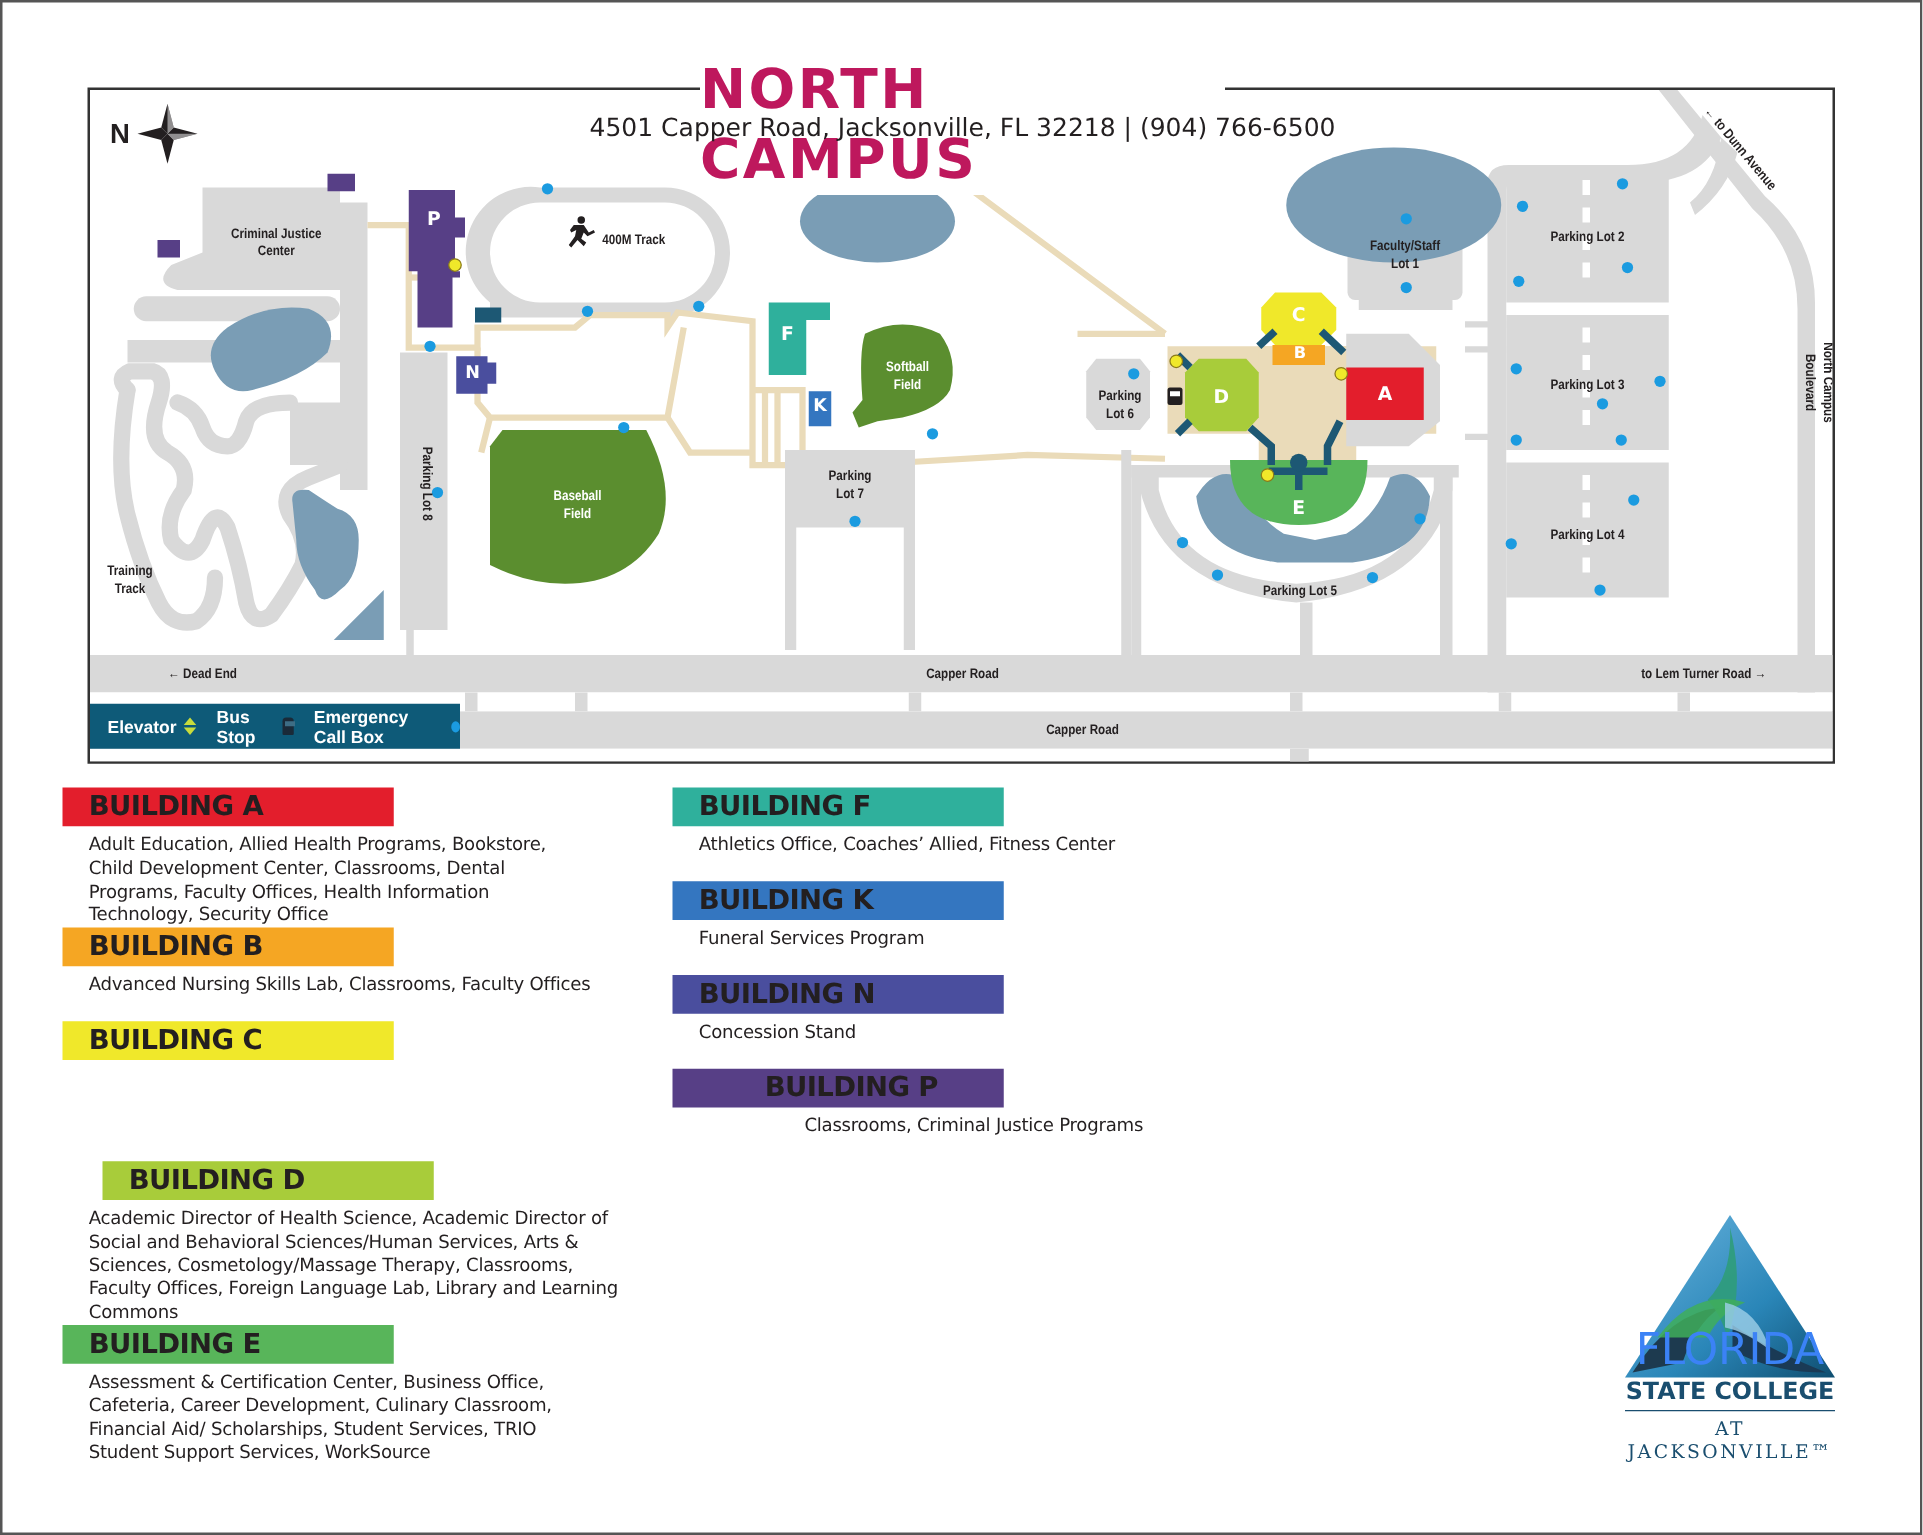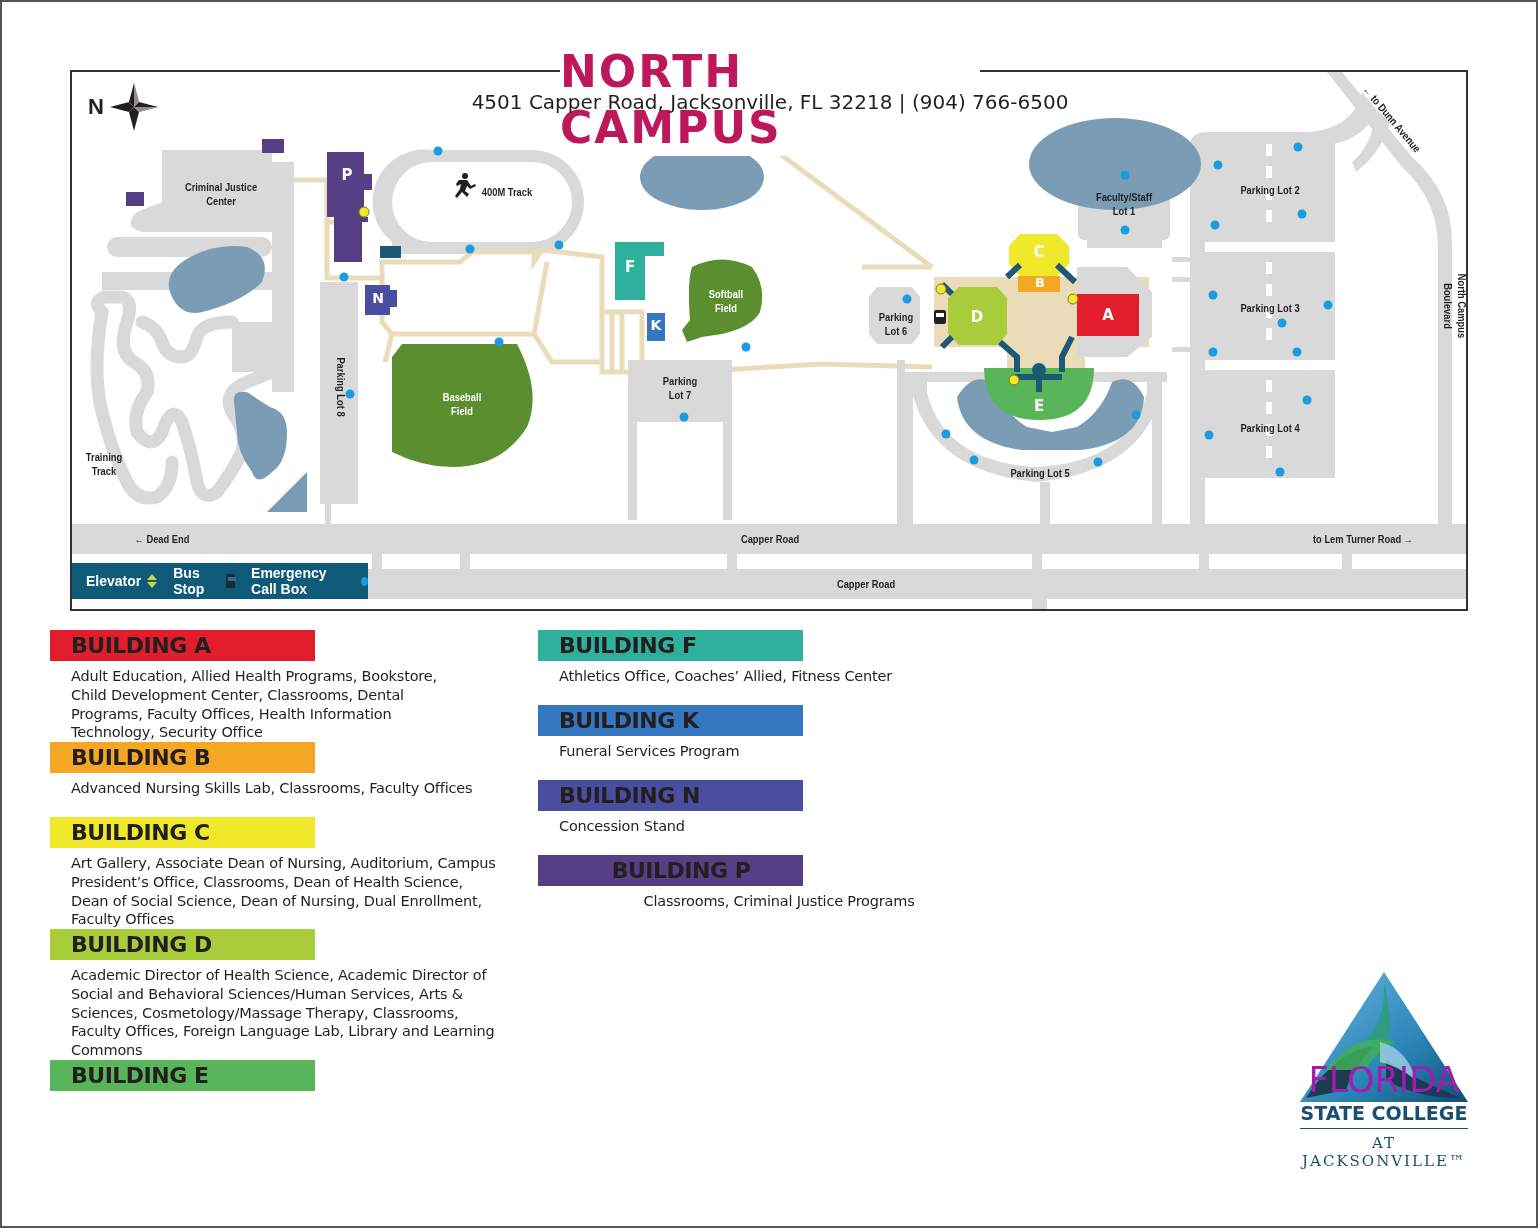--- a/index.html
+++ b/index.html
@@ -25,21 +25,21 @@
   .elev-icon:after { content: ""; position: absolute; left: 0; bottom: 0; border-left: 5px solid transparent; border-right: 5px solid transparent; border-top: 6px solid #c8dc3c; }
   .bus-icon { width: 12px; height: 14px; background: #1a2a38; border-radius: 3px 3px 1px 1px; position: relative; }
   .bus-icon:before { content: ""; position: absolute; left: 2px; top: 3px; width: 8px; height: 4px; background: #3d6d85; }
   .callbox-icon { width: 9px; height: 9px; border-radius: 50%; background: #1b9be0; }
   .bld-entry { position: absolute; }
   .bld-bar { width: 265px; height: 31px; padding-left: 21px; font-weight: bold; font-size: 22px; line-height: 31px; color: #231f20; font-family: "DejaVu Sans", sans-serif; letter-spacing: -0.5px; }
   .bld-desc { margin-top: 6px; margin-left: 21px; font-size: 14.5px; line-height: 18.8px; color: #231f20; font-family: "DejaVu Sans", sans-serif; width: 440px; letter-spacing: -0.2px; }
 
   
   .logo { position: absolute; left: 1296px; top: 920px; width: 176px; height: 240px; }
-  .logo-text-1 { position: absolute; left: 1298px; top: 1060px; width: 172px; text-align: center; font-size: 35px; color: #a21caf; font-family: "DejaVu Sans", sans-serif; letter-spacing: 0px; }
+  .logo-text-1 { position: absolute; left: 1298px; top: 1060px; width: 172px; text-align: center; font-size: 35px; color: #3b82f6; font-family: "DejaVu Sans", sans-serif; letter-spacing: 0px; }
   .logo-text-2 { position: absolute; left: 1298px; top: 1102px; width: 172px; text-align: center; font-size: 19px; font-weight: bold; color: #1a4e6f; font-family: "DejaVu Sans", sans-serif; }
   .logo-rule { position: absolute; left: 1300px; top: 1128px; width: 168px; height: 1px; background: #1a4e6f; }
   .logo-text-3 { position: absolute; left: 1298px; top: 1134px; width: 172px; text-align: center; font-size: 15px; color: #1a4e6f; font-family: "DejaVu Serif", serif; letter-spacing: 2px; }
 </style>
 </head>
 <body>
 
 <div class="page-border"></div>
 
 <div class="map-frame">
@@ -289,28 +289,28 @@
 <div class="bld-entry" style="left:50px;top:630px;">
   <div class="bld-bar" style="background:#e31e2c;">BUILDING A</div>
   <div class="bld-desc" style="width:400px;">Adult Education, Allied Health Programs, Bookstore, Child Development Center, Classrooms, Dental Programs, Faculty Offices, Health Information Technology, Security Office</div>
 </div>
 <div class="bld-entry" style="left:50px;top:742px;">
   <div class="bld-bar" style="background:#f5a623;">BUILDING B</div>
   <div class="bld-desc">Advanced Nursing Skills Lab, Classrooms, Faculty Offices</div>
 </div>
 <div class="bld-entry" style="left:50px;top:817px;">
   <div class="bld-bar" style="background:#f0e82a;">BUILDING C</div>
-  <div class="bld-desc" style="width:425px;">Art Gallery, Associate Dean of Nursing, Auditorium, Campus President’s Office, Classrooms, Dean of Health Science, Dean of Social Science, Dean of Nursing, Dual Enrollment, Faculty Offices</div>
 </div>
 <div class="bld-entry" style="left:50px;top:929px;">
-  <div class="bld-bar" style="background:#a8cc3a;">BUILDING D</div>
+  <div class="bld-bar" style="background:#a8cc3a;margin-left:32px;">BUILDING D</div>
   <div class="bld-desc" style="width:425px;">Academic Director of Health Science, Academic Director of Social and Behavioral Sciences/Human Services, Arts &amp; Sciences, Cosmetology/Massage Therapy, Classrooms, Faculty Offices, Foreign Language Lab, Library and Learning Commons</div>
 </div>
 <div class="bld-entry" style="left:50px;top:1060px;">
   <div class="bld-bar" style="background:#58b55a;">BUILDING E</div>
+  <div class="bld-desc" style="width:415px;">Assessment &amp; Certification Center, Business Office, Cafeteria, Career Development, Culinary Classroom, Financial Aid/ Scholarships, Student Services, TRIO Student Support Services, WorkSource</div>
 </div>
 
 <div class="bld-entry" style="left:538px;top:630px;">
   <div class="bld-bar" style="background:#2fb09c;">BUILDING F</div>
   <div class="bld-desc">Athletics Office, Coaches’ Allied, Fitness Center</div>
 </div>
 <div class="bld-entry" style="left:538px;top:705px;">
   <div class="bld-bar" style="background:#3476c0;">BUILDING K</div>
   <div class="bld-desc">Funeral Services Program</div>
 </div>

